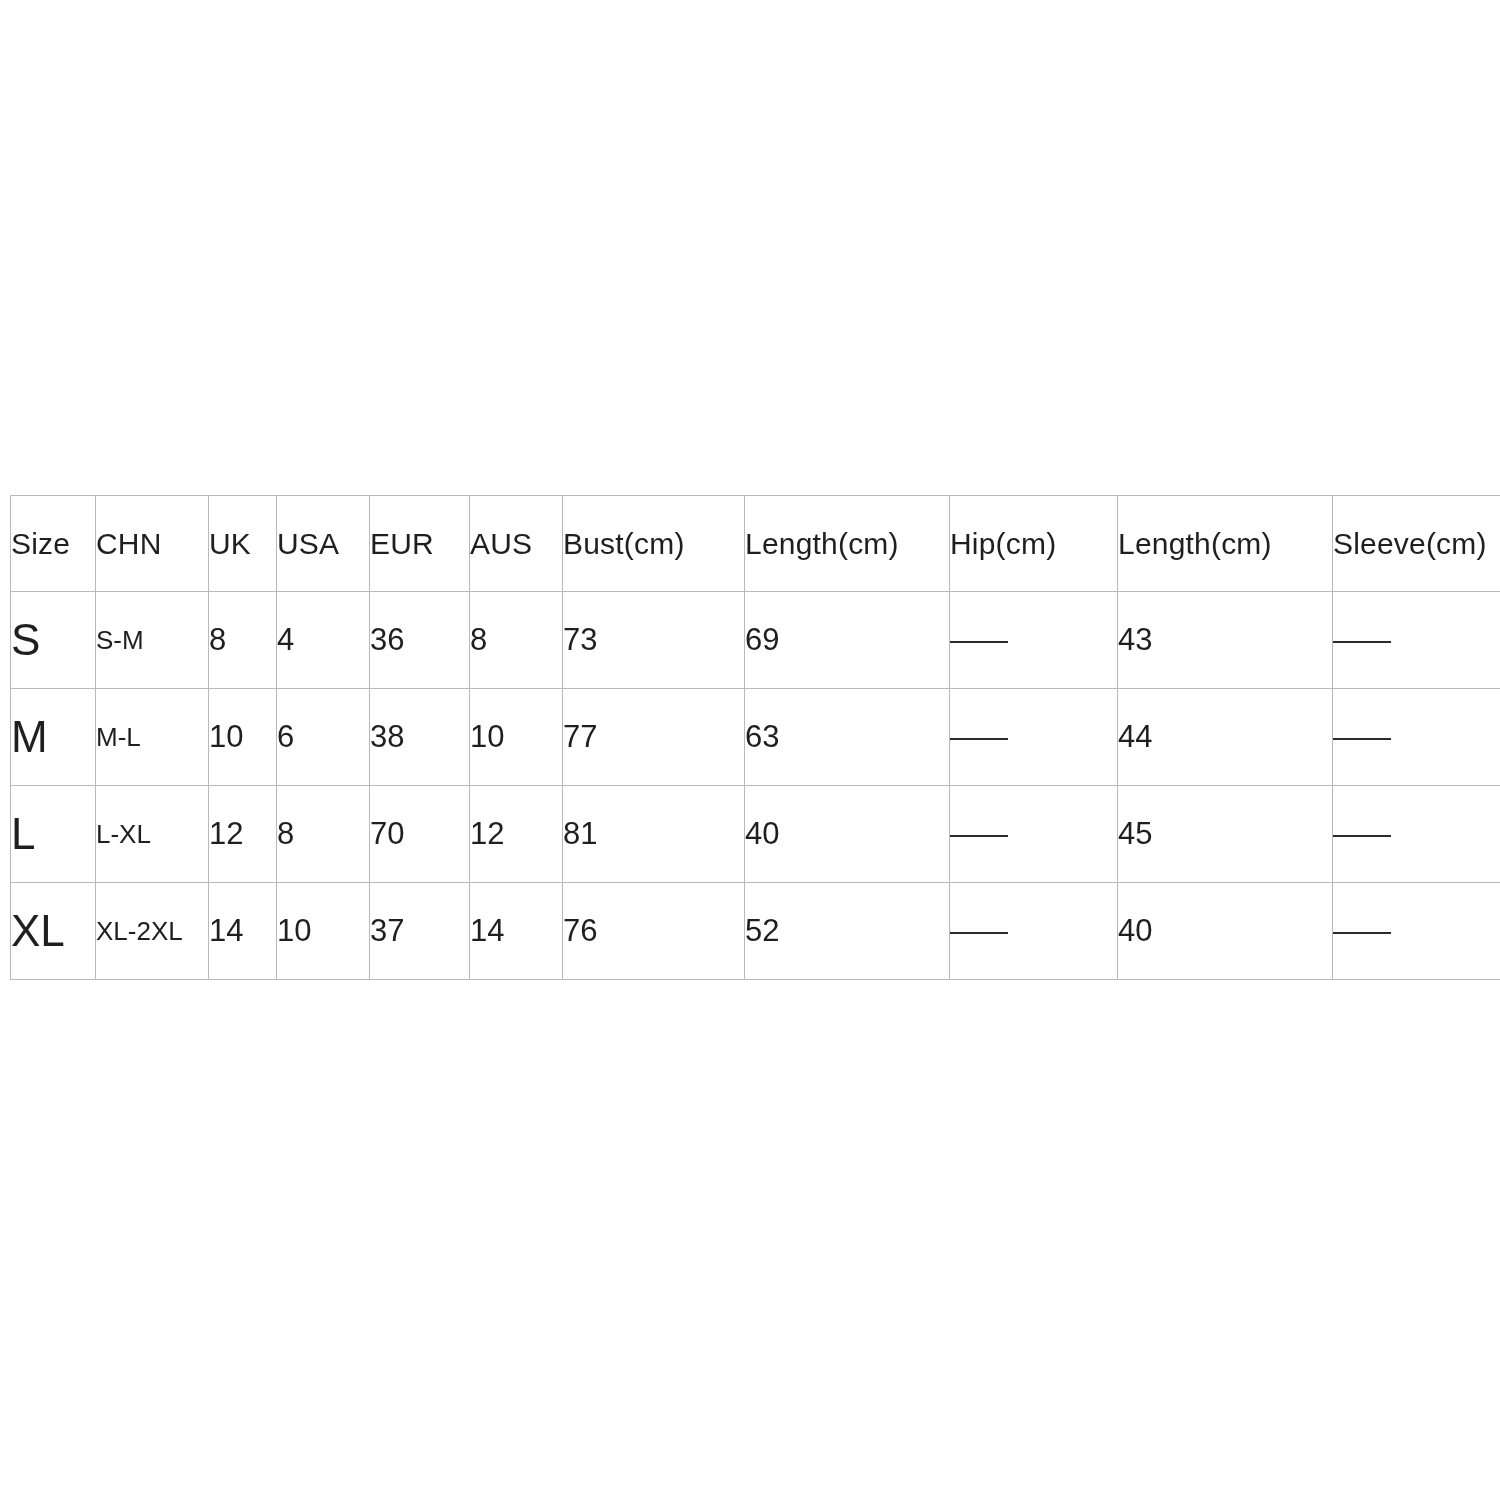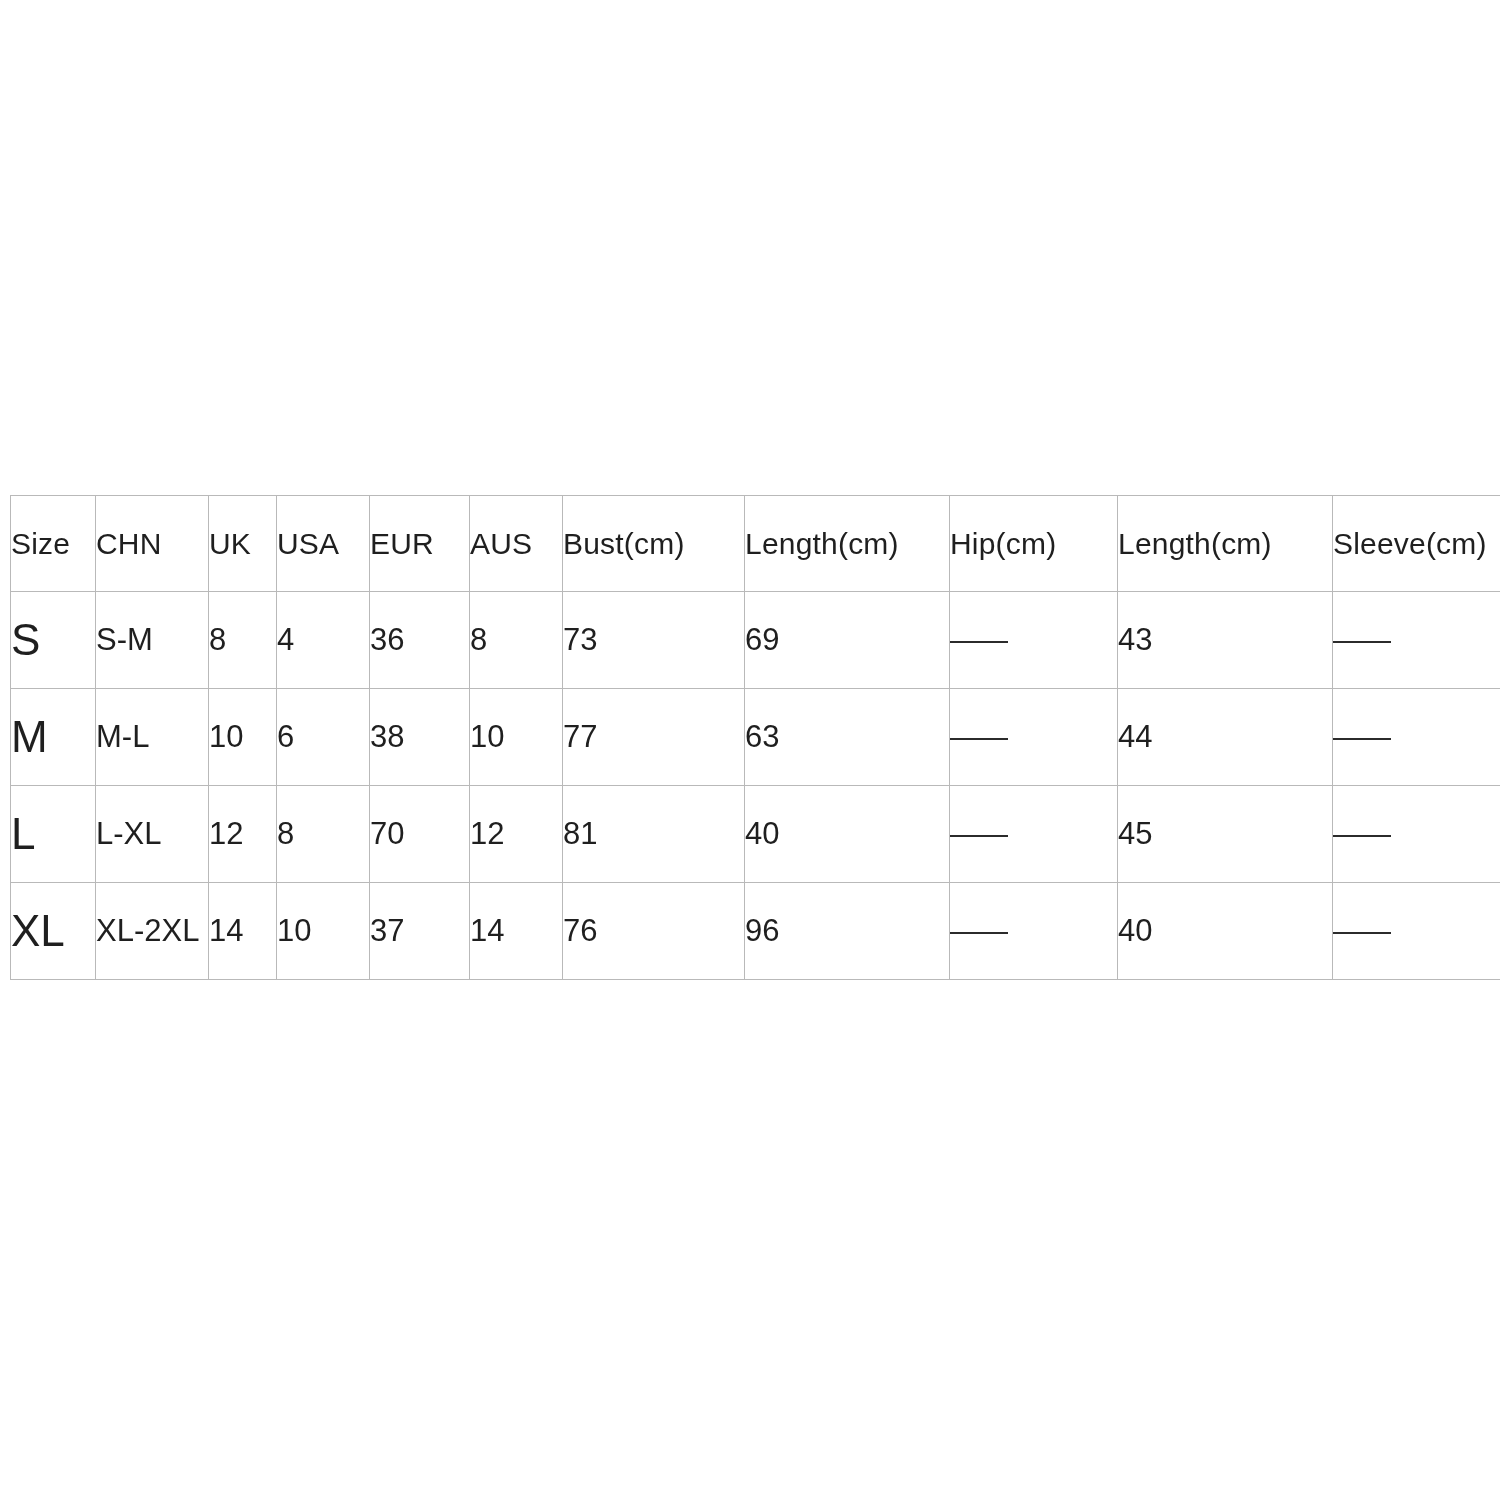--- a/index.html
+++ b/index.html
@@ -45,21 +45,21 @@
   
   table.size-table tbody td {
     height: 96px;
     font-size: 31px;
   }
   
   table.size-table tbody td.col-size {
     font-size: 44px;
   }
   table.size-table tbody td.col-chn {
-    font-size: 31px;
+    font-size: 26px;
   }
   td.dash-cell span.dash {
     display: inline-block;
     width: 58px;
     height: 2px;
     background: #2b2b2b;
     vertical-align: middle;
   }
   
   col.c0 { width: 85px; }
@@ -148,20 +148,20 @@
         <td class="dash-cell"><span class="dash"></span></td>
       </tr>
       <tr>
         <td class="col-size">XL</td>
         <td class="col-chn">XL-2XL</td>
         <td>14</td>
         <td>10</td>
         <td>37</td>
         <td>14</td>
         <td>76</td>
-        <td>96</td>
+        <td>52</td>
         <td class="dash-cell"><span class="dash"></span></td>
         <td>40</td>
         <td class="dash-cell"><span class="dash"></span></td>
       </tr>
     </tbody>
   </table>
 </div>
 
 </body></html>

